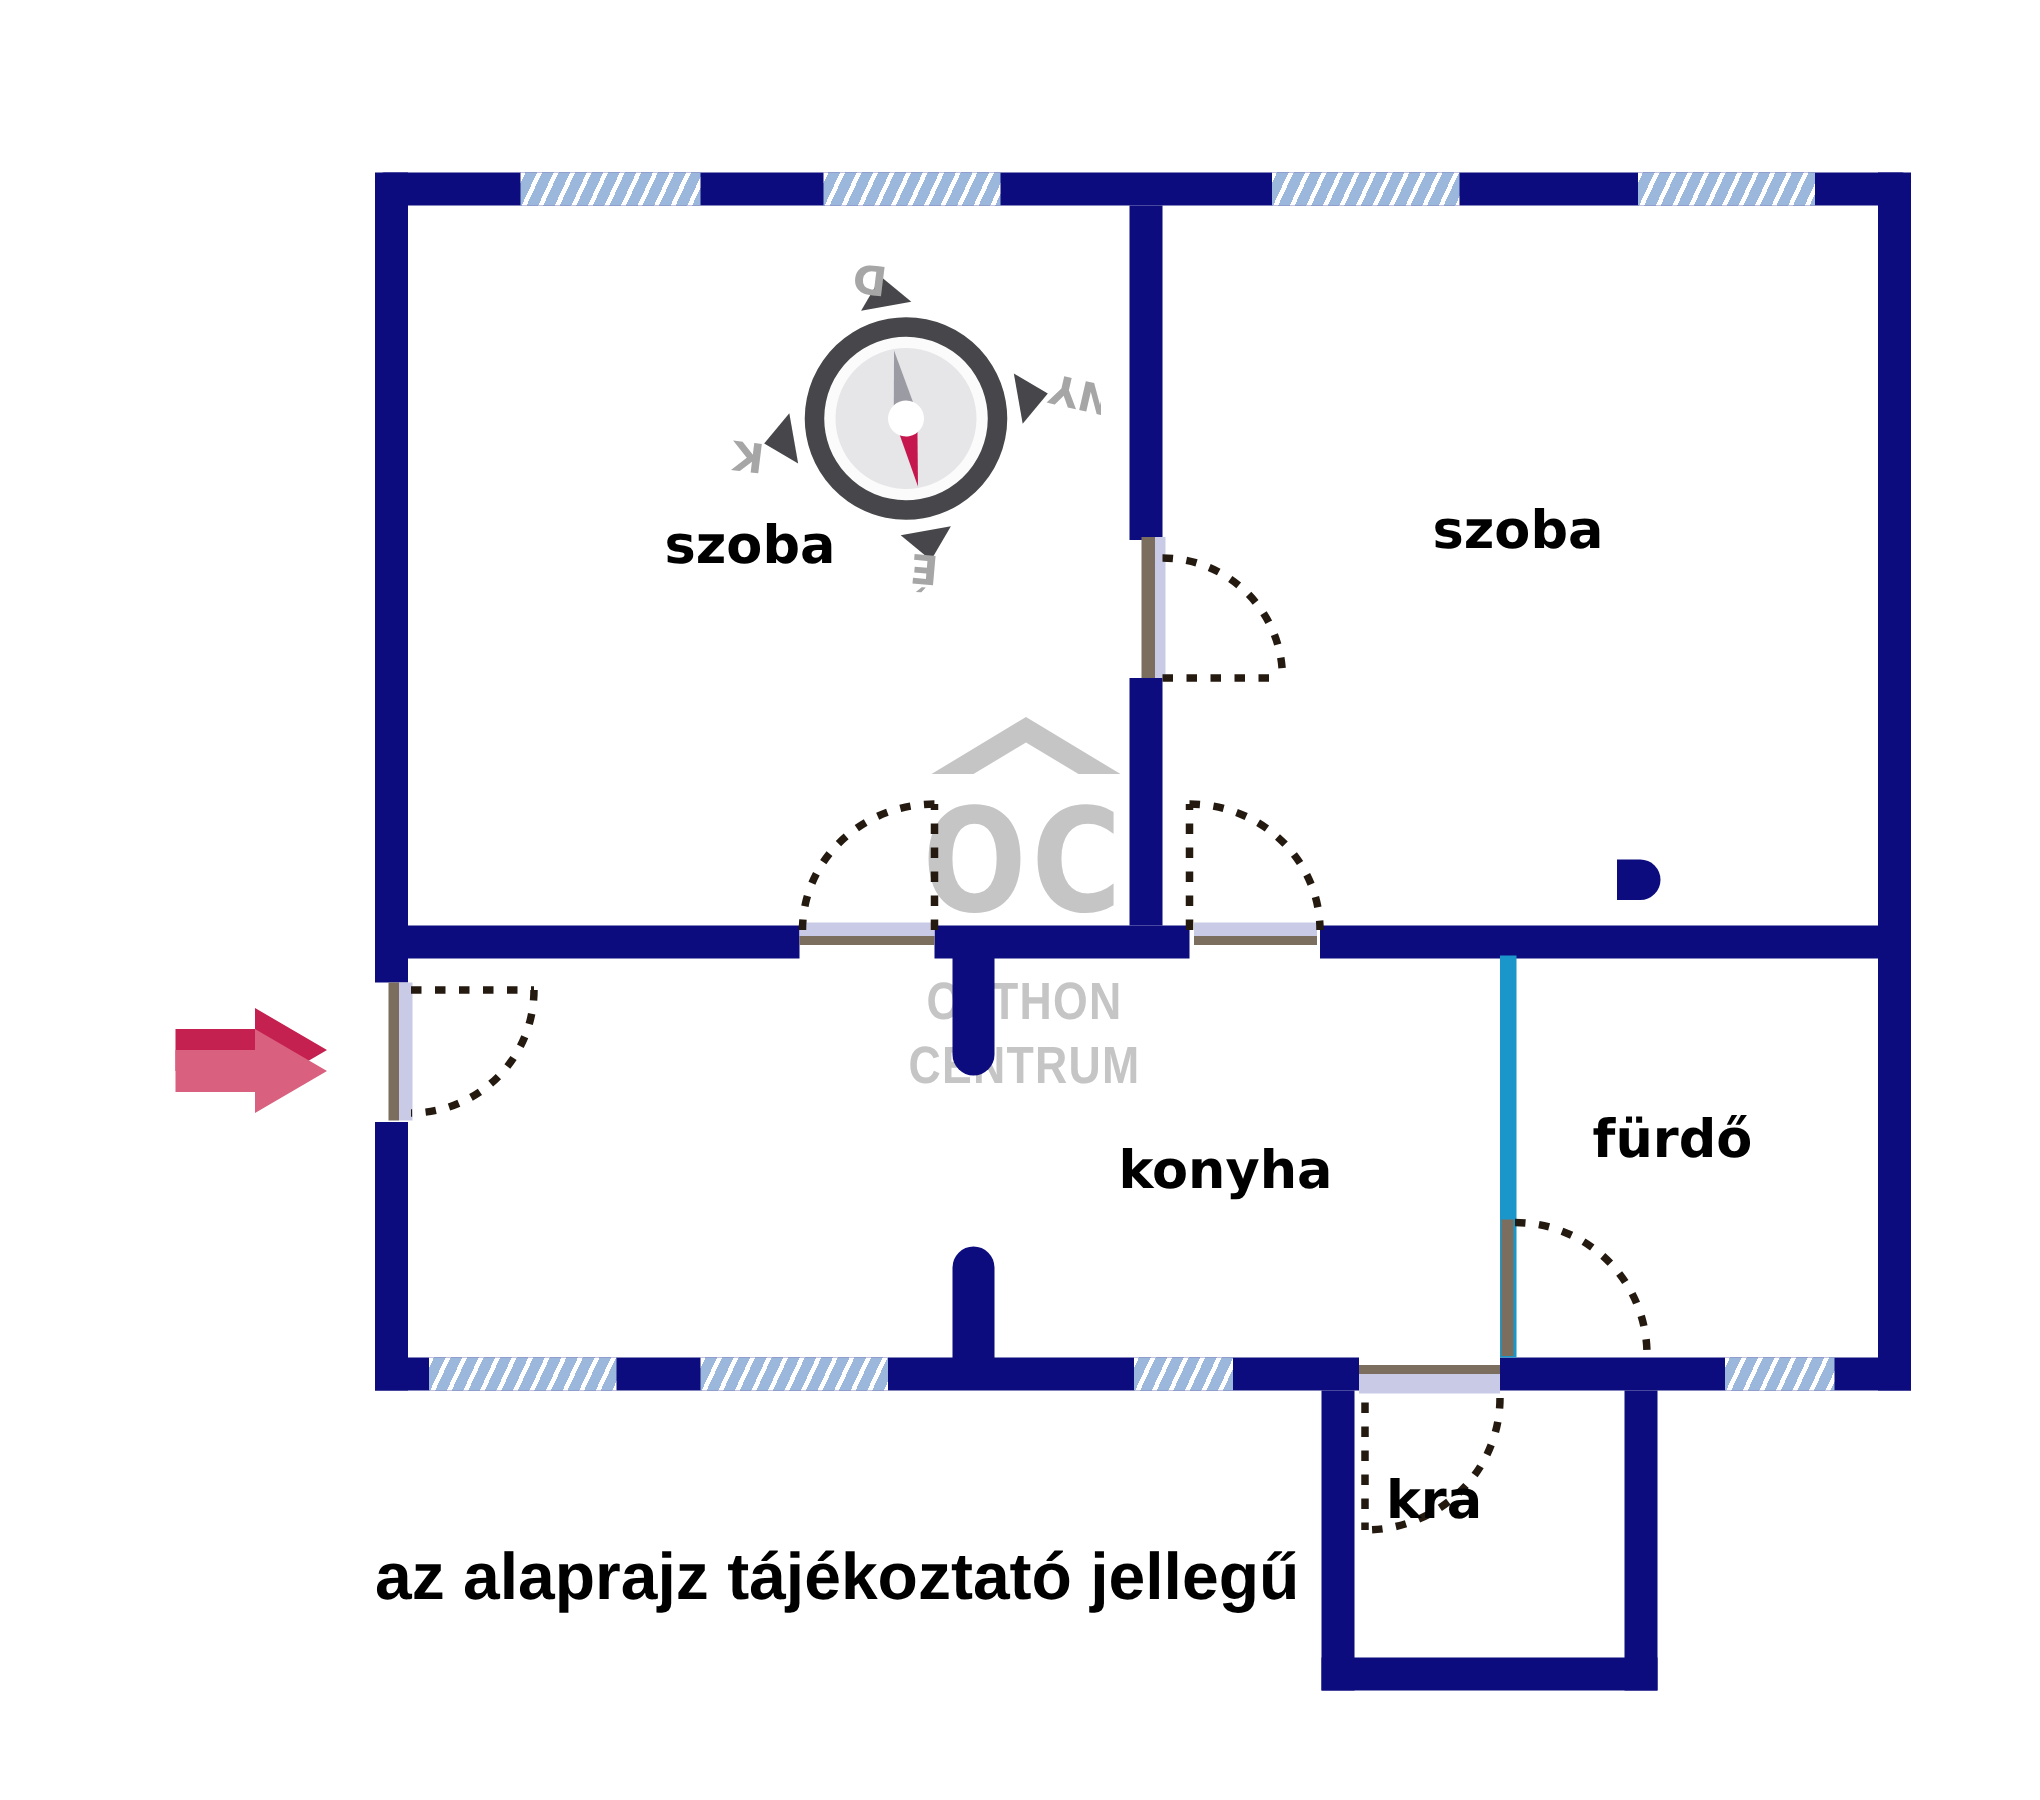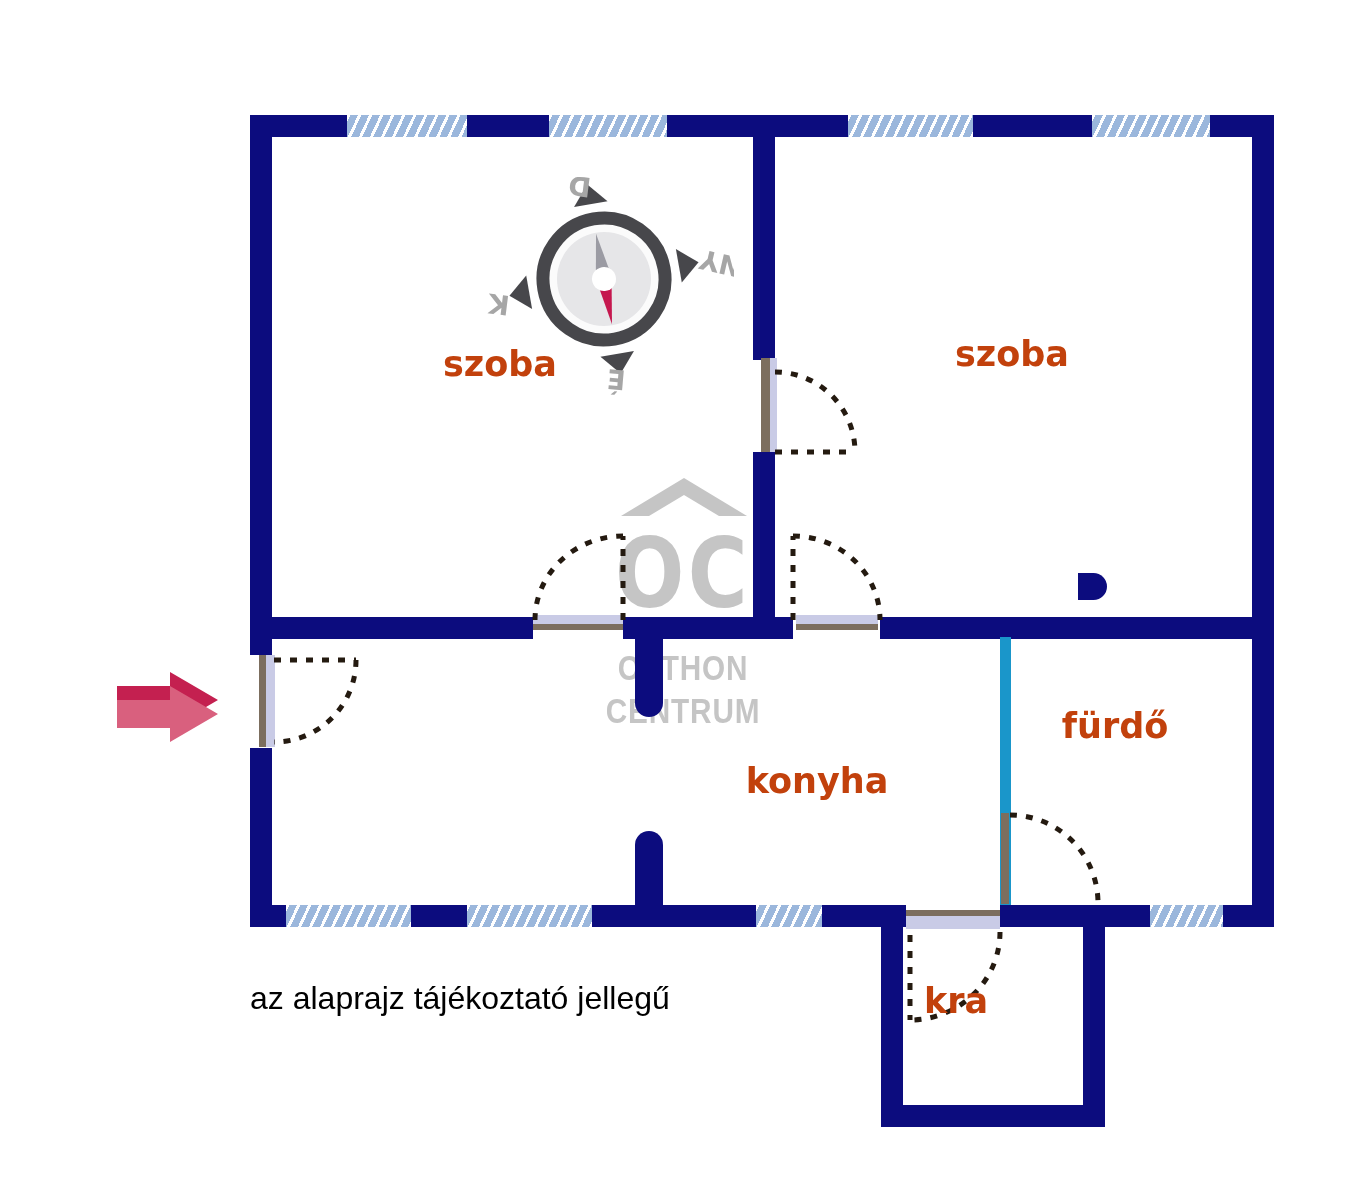--- a/index.html
+++ b/index.html
@@ -15,24 +15,24 @@
   .cyanwall{position:absolute;background:var(--light-partition,#1a96ca);z-index:3;}
   
   #arcs{position:absolute;left:0;top:0;z-index:4;}
   .arc{fill:none;stroke:var(--dash,#241a10);stroke-width:5;stroke-dasharray:7 9;}
   
   .wm{position:absolute;color:var(--watermark,#c5c5c5);z-index:1;font-weight:bold;white-space:nowrap;}
   .wm-oc{font-size:96px;letter-spacing:4px;transform:translateX(-50%) scaleX(.85);}
   .wm-line{font-family:"Liberation Sans",sans-serif;font-size:35px;letter-spacing:1px;
            transform:translateX(-50%) scaleX(.85);}
   
-  .room-label{position:absolute;color:#c2410c;font-weight:bold;font-size:35px;z-index:6;
+  .room-label{position:absolute;color:#000000;font-weight:bold;font-size:35px;z-index:6;
               transform:translateX(-50%);white-space:nowrap;}
-  .disclaimer{position:absolute;color:#000;font-weight:normal;font-size:32px;z-index:6;
-              font-family:"Liberation Sans",sans-serif;white-space:nowrap;}
+  .disclaimer{position:absolute;color:#000;font-weight:bold;font-size:44px;z-index:6;
+              font-family:"Liberation Sans",sans-serif;white-space:nowrap;margin-top:47px;}
   
   #compass{position:absolute;left:474px;top:149px;z-index:5;}
   #entry-arrow{position:absolute;left:110px;top:665px;z-index:5;}
   .cmp-label{font-weight:bold;font-size:27px;fill:var(--compass-label,#a6a6a6);
              font-family:"DejaVu Sans",sans-serif;}
 </style>
 </head>
 <body>
 
 <div id="canvas">
@@ -117,18 +117,18 @@
   </svg>
 
   <svg id="entry-arrow" width="115" height="85" viewBox="0 0 115 85">
     <polygon points="7,21 60,21 60,7 108,35 60,63 60,49 7,49" style="fill:var(--arrow-dark,#c42050)"></polygon>
     <polygon points="7,35 60,35 60,21 108,49 60,77 60,63 7,63" style="fill:var(--arrow-light,#d9607e)"></polygon>
   </svg>
 
   <div class="room-label" style="left:500px;top:344px;">szoba</div>
   <div class="room-label" style="left:1012px;top:334px;">szoba</div>
   <div class="room-label" style="left:817px;top:761px;">konyha</div>
-  <div class="room-label" style="left:1115px;top:706px;">fürdő</div>
+  <div class="room-label" style="left:1115px;top:740px;">fürdő</div>
   <div class="room-label" style="left:956px;top:981px;">kra</div>
 
   <div class="disclaimer" style="left:250px;top:980px;">az alaprajz tájékoztató jellegű</div>
 
 </div>
 
 </body></html>

